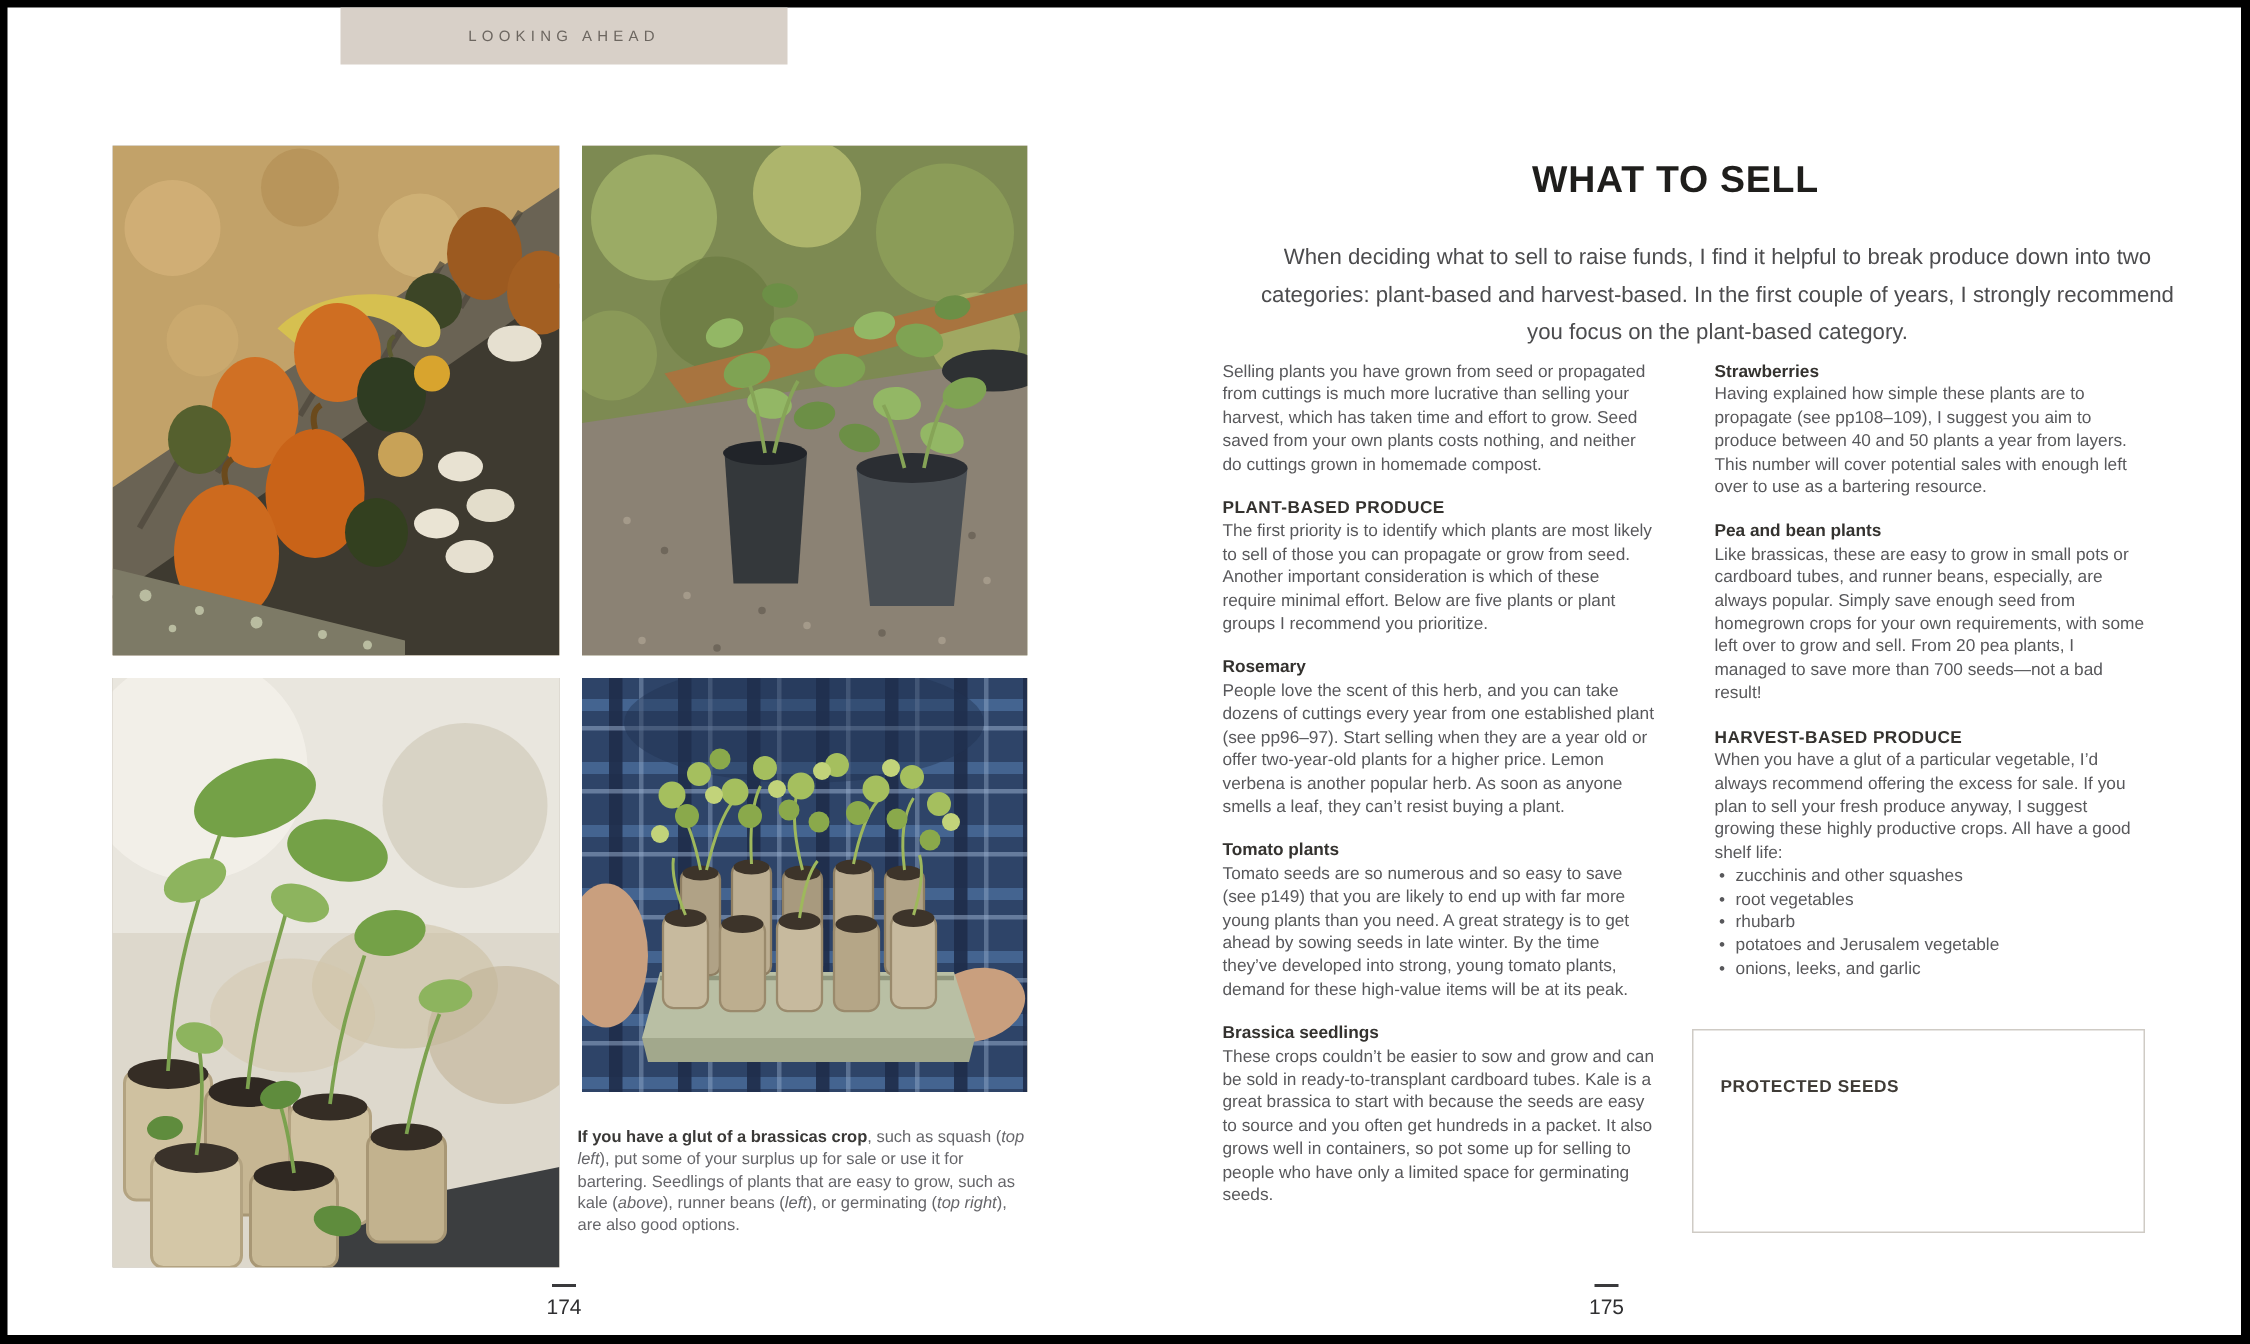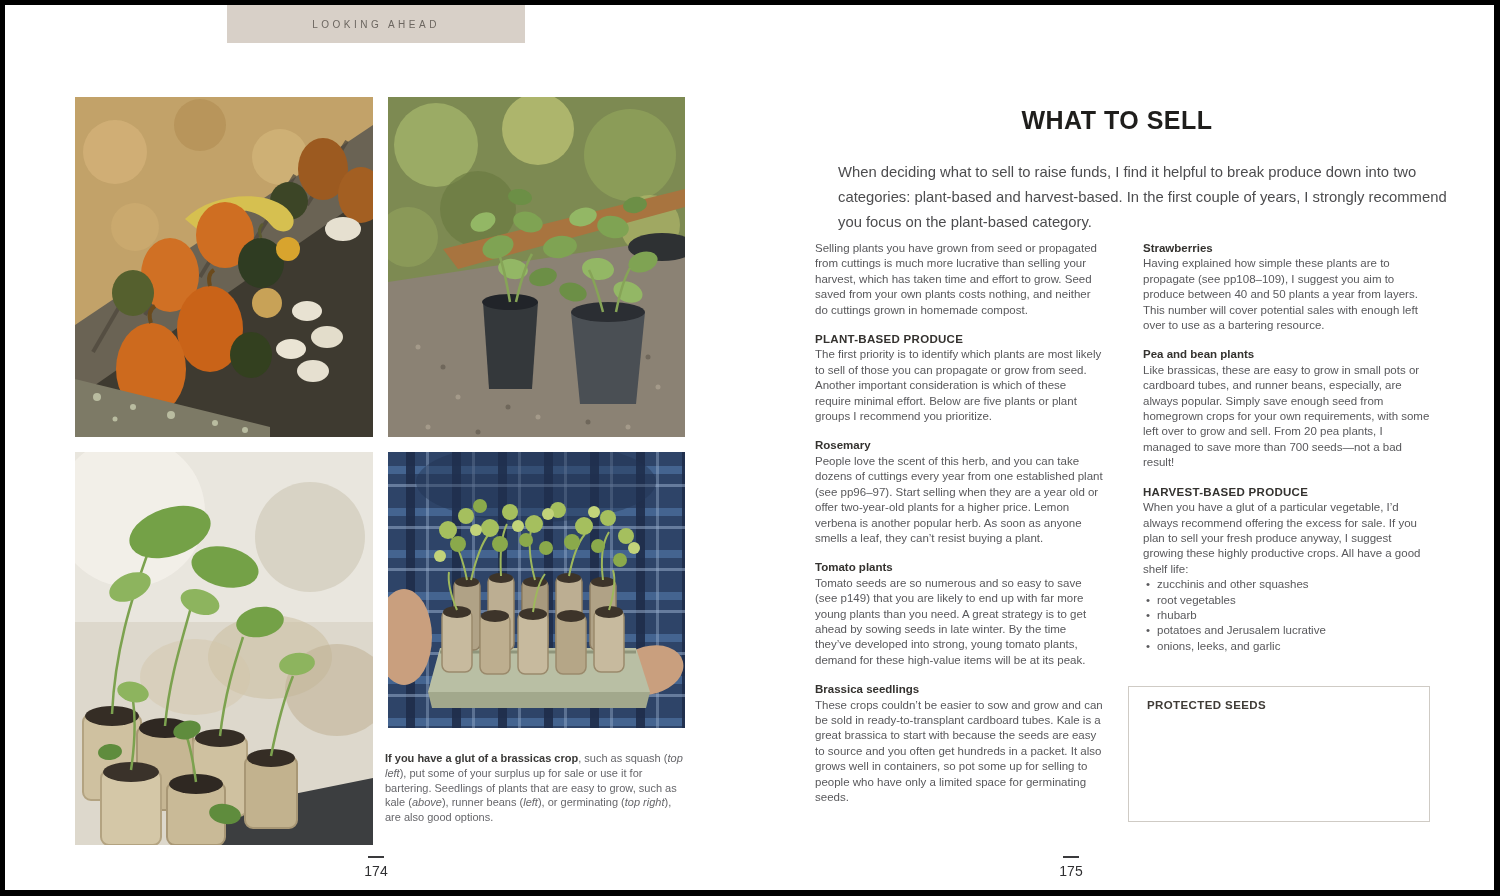--- a/index.html
+++ b/index.html
@@ -11,35 +11,35 @@
 
   .tab { left:222px; top:0; width:298px; height:38px; background:#d8d0c8;
          text-align:center; line-height:40px; font-size:10px; letter-spacing:3.5px;
          color:#6c6660; }
 
   .photo { position:absolute; overflow:hidden; background:#b9b2a4; }
   .photo svg { display:block; width:100%; height:100%; }
 
   .title { left:740px; top:84px; width:744px; text-align:center;
            font-size:25px; font-weight:bold; letter-spacing:.5px; color:#1f1e1c; }
-  .intro { left:833px; top:140px; width:614px; text-align:left;
+  .intro { left:833px; top:140px; width:614px; text-align:center;
            font-size:14.8px; line-height:25px; color:#4c4c4e; }
 
   .cols { left:810px; top:236px; width:618px; display:flex; gap:38px; }
   .col  { width:298px; }
   p.body { margin:0; font-size:11.5px; line-height:15.4px; color:#58585b; }
   h3.h  { margin:14px 0 0 0; font-size:11.5px; line-height:15.4px; font-weight:bold; color:#34322f; }
   h3.h.first { margin-top:0; }
   h3.caps { letter-spacing:.3px; }
   ul.bullets { margin:0; padding:0; list-style:none; }
   ul.bullets li { display:flex; font-size:11.5px; line-height:15.4px; color:#58585b; }
   ul.bullets li::before { content:"•"; margin:0 7px 0 3px; color:#58585b; }
 
   .seedbox { left:1123px; top:681px; width:302px; min-height:136px;
-             border:1px solid #cfcbc5; padding:12px 18px 14px 18px; }
+             border:1px solid #cfcbc5; padding:32px 18px 14px 18px; }
   .seedbox h4 { margin:0 0 6px 0; font-size:11.5px; letter-spacing:.4px; color:#3f3b36; }
   .seedbox p { margin:0; font-size:11px; line-height:15.6px; color:#837d75; }
 
   .caption { left:380px; top:735px; width:304px; font-size:11px; line-height:14.8px; color:#66666a; }
   .caption b { font-weight:bold; color:#3a3937; }
   .caption i { font-style:italic; }
 
   .pagenum { width:60px; text-align:center; }
   .pagenum .rule { width:16px; height:2px; background:#3a3a3c; margin:0 auto 5px auto; }
   .pagenum .num { font-size:14px; color:#2f2f31; }
@@ -323,21 +323,21 @@
         <h3 class="h first">Strawberries</h3>
         <p class="body">Having explained how simple these plants are to propagate (see pp108–109), I suggest you aim to produce between 40 and 50 plants a year from layers. This number will cover potential sales with enough left over to use as a bartering resource.</p>
         <h3 class="h">Pea and bean plants</h3>
         <p class="body">Like brassicas, these are easy to grow in small pots or cardboard tubes, and runner beans, especially, are always popular. Simply save enough seed from homegrown crops for your own requirements, with some left over to grow and sell. From 20 pea plants, I managed to save more than 700 seeds—not a bad result!</p>
         <h3 class="h caps">HARVEST-BASED PRODUCE</h3>
         <p class="body">When you have a glut of a particular vegetable, I’d always recommend offering the excess for sale. If you plan to sell your fresh produce anyway, I suggest growing these highly productive crops. All have a good shelf life:</p>
         <ul class="bullets">
           <li>zucchinis and other squashes</li>
           <li>root vegetables</li>
           <li>rhubarb</li>
-          <li>potatoes and Jerusalem lucrative</li>
+          <li>potatoes and Jerusalem vegetable</li>
           <li>onions, leeks, and garlic</li>
         </ul>
       </div>
     </div>
 
     <div class="abs seedbox">
       <h4>PROTECTED SEEDS</h4>
     </div>
 
     <div class="abs pagenum" style="left:1036px; top:851px;">

